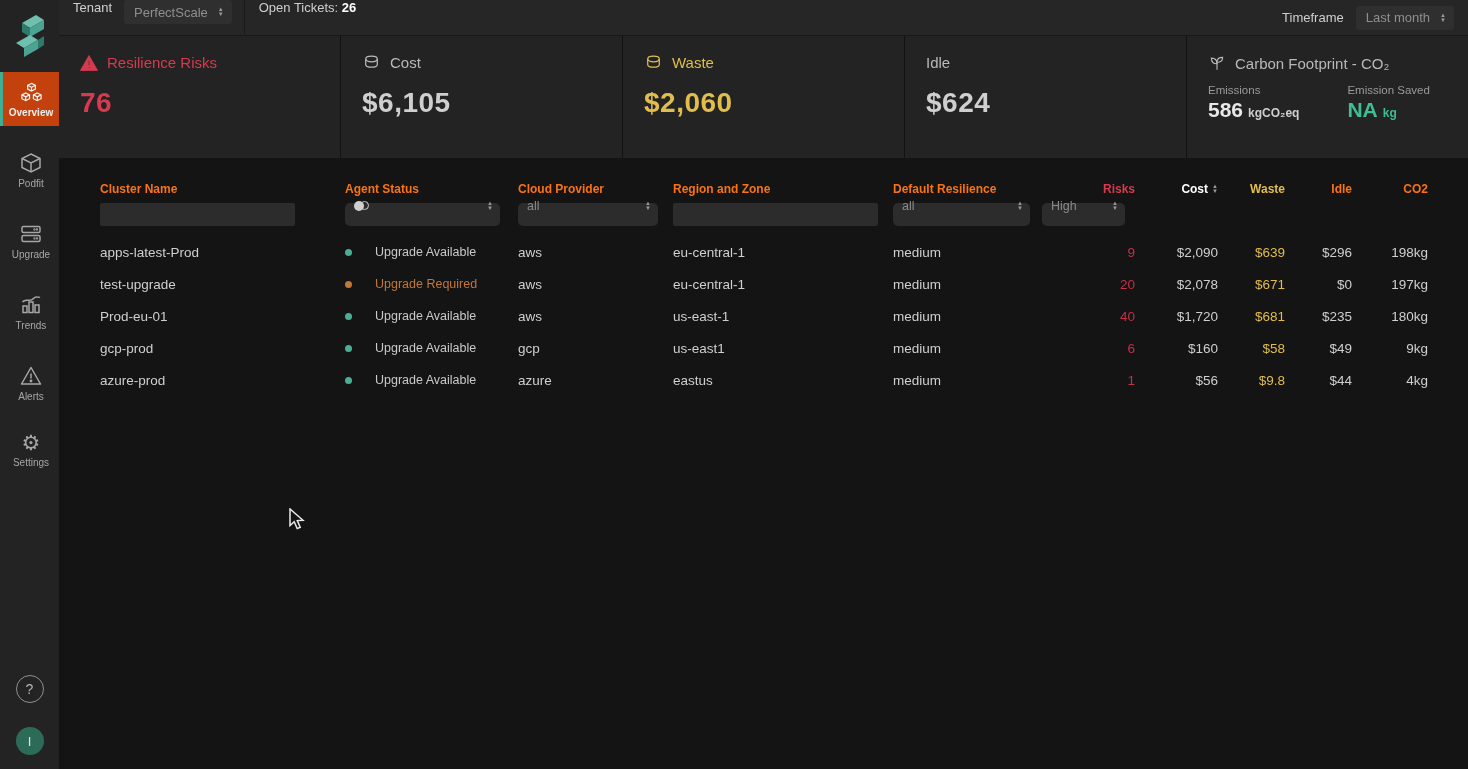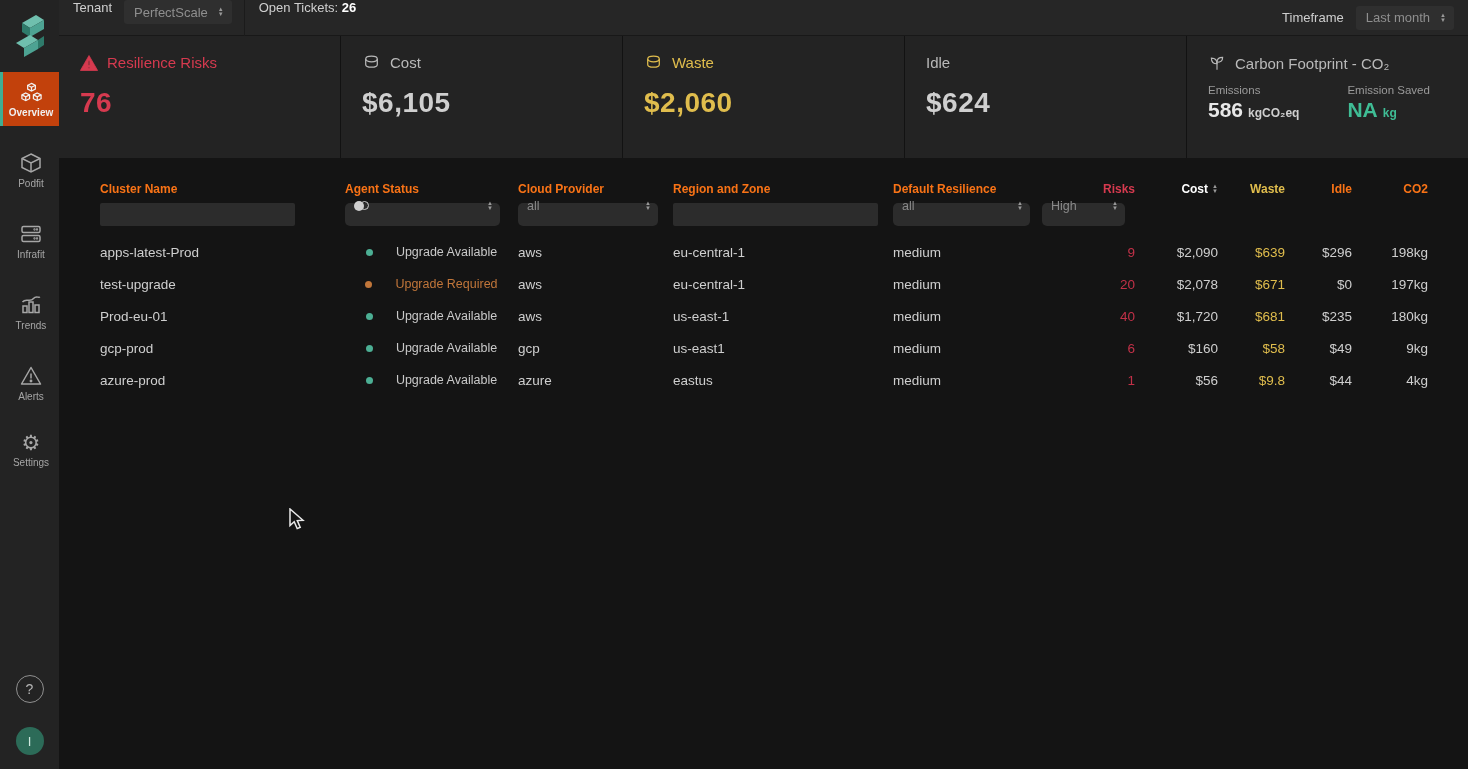--- a/index.html
+++ b/index.html
@@ -87,21 +87,21 @@
   .toggle-ic { position:relative; width:17px; height:10px; }
   .toggle-ic .c1 { position:absolute; left:0; top:0; width:10px; height:10px; border-radius:50%; background:#cfcfcf; }
   .toggle-ic .c2 { position:absolute; left:6px; top:0; width:9px; height:9px; border-radius:50%; border:1px solid #cfcfcf; }
 
   .rows { margin-top:10px; }
   .trow { height:32px; }
   .td { font-size:13.5px; color:#cfcfcf; }
   .td.r { text-align:right; }
   .td.risks { color:#c23148; }
   .td.waste { color:#e0bd4d; }
-  .agent { display:flex; align-items:center; gap:23px;justify-content:center; }
+  .agent { display:flex; align-items:center; gap:23px; }
   .adot { width:7px; height:7px; border-radius:50%; }
   .adot[data-state="ok"] { background:#4caf94; }
   .adot[data-state="warn"] { background:#c1763a; }
   .alabel { font-size:12.5px; color:#c9c9c9; }
   .alabel[data-state="warn"] { color:#c1763a; }
 
   .cursor { position:absolute; left:288px; top:508px; z-index:9; pointer-events:none; }
 </style>
 </head>
 <body>
@@ -146,21 +146,21 @@
 
   <div class="nav-item nav-gap">
     <svg width="24" height="24" viewBox="0 0 24 24" fill="none" stroke-width="1.5" stroke="currentColor">
       <rect x="3" y="4.5" width="18" height="6" rx="1.5"></rect>
       <rect x="3" y="13.5" width="18" height="6" rx="1.5"></rect>
       <circle cx="15.5" cy="7.5" r="0.4"></circle>
         <circle cx="18" cy="7.5" r="0.4"></circle>
       <circle cx="15.5" cy="16.5" r="0.4"></circle>
         <circle cx="18" cy="16.5" r="0.4"></circle>
     </svg>
-    <span class="nav-label">Infrafit</span>
+    <span class="nav-label">Upgrade</span>
   </div>
 
   <div class="nav-item nav-gap">
     <svg width="24" height="24" viewBox="0 0 24 24" fill="none" stroke-width="1.5" stroke="currentColor">
       <rect x="4" y="13" width="4" height="6.5"></rect>
       <rect x="10" y="9" width="4" height="10.5"></rect>
       <rect x="16" y="12" width="4" height="7.5"></rect>
       <path d="M3.5 9 C7 4.5, 11 10, 14.5 5.5 C17 2.5, 19.5 5, 21 4"></path>
     </svg>
     <span class="nav-label">Trends</span>

